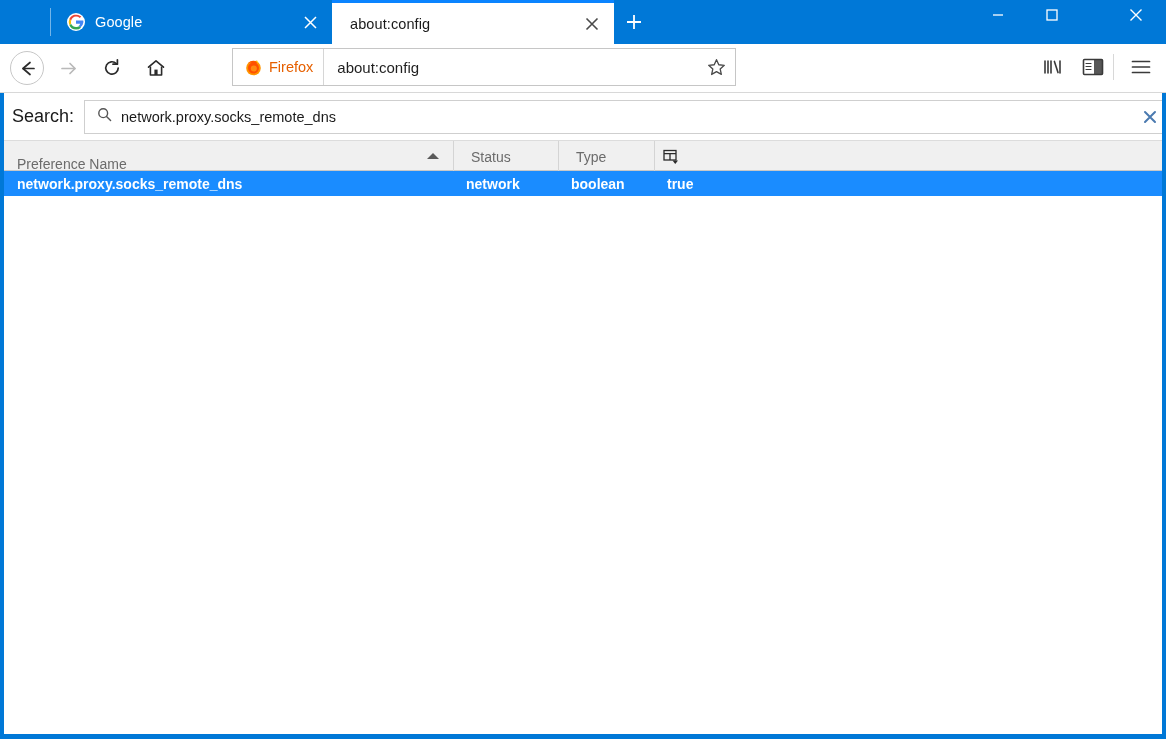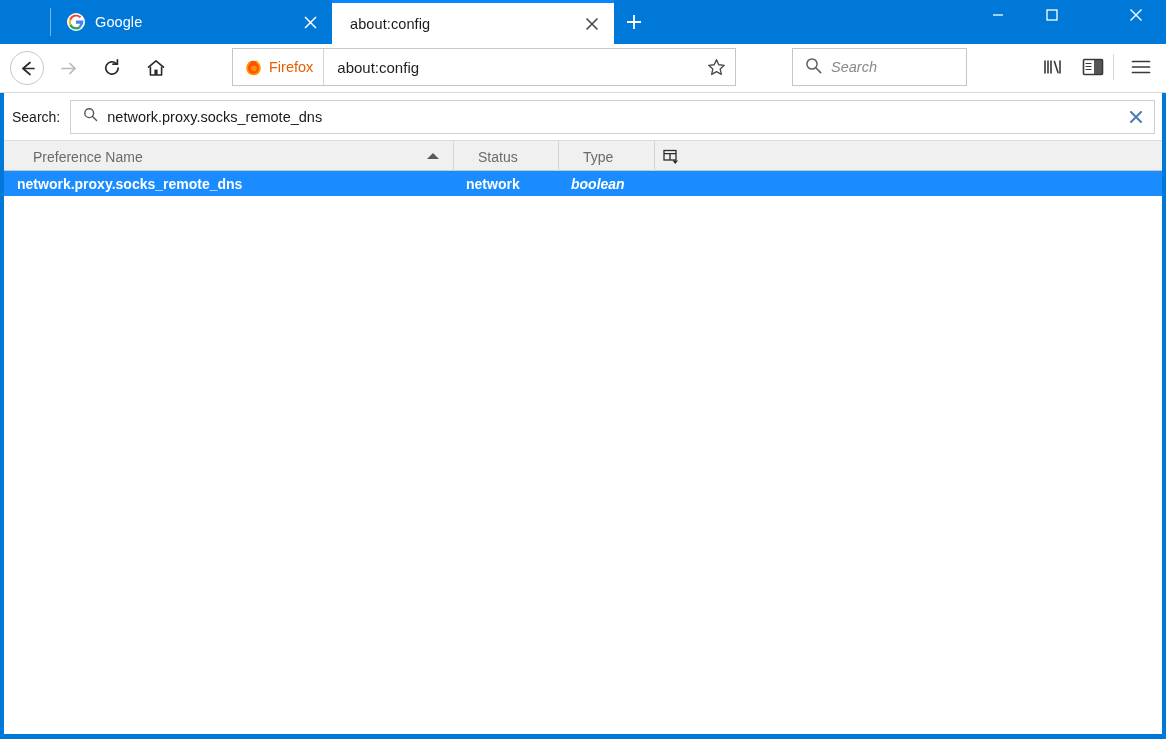--- a/index.html
+++ b/index.html
@@ -161,21 +161,21 @@
   }
 
   #searchrow {
     position: absolute; left: 0; top: 0;
     width: 1158px; height: 47px;
     display: flex; align-items: center;
     background: #ffffff;
   }
   .search-label {
     margin-left: 8px;
-    font-size: 14px; color: #1a1a1a;
+    font-size: 18px; color: #1a1a1a;
     flex: 0 0 auto;
   }
   #pref-search-field {
     margin-left: 10px;
     width: 1085px; height: 34px;
     border: 1px solid #cfcfcf;
     background: #ffffff;
     display: flex; align-items: center;
     flex: 0 0 auto;
   }
@@ -198,24 +198,24 @@
     background: #f0f0f0;
     border-top: 1px solid #dcdcdc;
     border-bottom: 1px solid #c8c8c8;
     display: flex; align-items: stretch;
   }
   .th {
     position: relative;
     display: flex; align-items: center;
     font-size: 14px; color: #6b6b6b;
     border-left: 1px solid #d4d4d4;
-    padding-left: 24px;
+    padding-left: 17px;
     height: 31px;
   }
-  .th:first-child { border-left: none; padding-left: 29px; }
+  .th:first-child { border-left: none; padding-left: 13px; align-items: flex-end; }
   .th-name   { width: 449px; }
   .th-status { width: 105px; }
   .th-type   { width: 96px; }
   .th-value  { width: 475px; }
   .th-picker {
     width: 33px; border-left: 1px solid #d4d4d4;
     display: flex; align-items: center; justify-content: center;
     padding-left: 0;
   }
   .sort-arrow {
@@ -233,21 +233,21 @@
     font-size: 14px;
   }
   .prow.selected {
     background: #1a8cff;
     color: #ffffff;
     font-weight: bold;
   }
   .cell { padding-left: 13px; overflow: hidden; white-space: nowrap; }
   .cell-name   { width: 449px; }
   .cell-status { width: 105px; }
-  .cell-type   { width: 96px; font-style: italic; }
+  .cell-type   { width: 96px; }
   .cell-value  { width: 475px; }
 </style>
 </head>
 <body>
 
 <div id="window">
 
   <div id="tabstrip">
     <div class="tab-sep" style="left:50px;"></div>
 
@@ -342,29 +342,20 @@
       <span class="ff-label">Firefox</span>
     </div>
     <span class="url-text">about:config</span>
     <span class="star-btn">
       <svg width="19" height="19" viewBox="0 0 20 20">
         <path d="M10 1.8 L12.4 7.1 L18.2 7.7 L13.9 11.6 L15.1 17.3 L10 14.4 L4.9 17.3 L6.1 11.6 L1.8 7.7 L7.6 7.1 Z" fill="none" stroke="#4a4a4a" stroke-width="1.4" stroke-linejoin="round"></path>
       </svg>
     </span>
   </div>
 
-  <div id="searchbar">
-    <span class="search-ico">
-      <svg width="17" height="17" viewBox="0 0 17 17">
-        <circle cx="7" cy="7" r="5.1" fill="none" stroke="#606060" stroke-width="1.5"></circle>
-        <path d="M10.8 10.8 L15.6 15.6" stroke="#606060" stroke-width="1.6" stroke-linecap="round"></path>
-      </svg>
-    </span>
-    <span class="search-ph">Search</span>
-  </div>
 
   <div class="toolbar-icon" style="left:1036px;">
     <svg width="22" height="20" viewBox="0 0 22 20">
       <path d="M3 4 L3 16 M6 4 L6 16 M9 4 L9 16" stroke="#3a3a3a" stroke-width="1.6" stroke-linecap="round"></path>
       <path d="M12.4 4.4 L16 15.6" stroke="#3a3a3a" stroke-width="1.6" stroke-linecap="round"></path>
       <path d="M18 4 L18 16" stroke="#3a3a3a" stroke-width="1.6" stroke-linecap="round"></path>
     </svg>
   </div>
   <div class="toolbar-icon" style="left:1076px;">
     <svg width="22" height="18" viewBox="0 0 22 18">
@@ -420,18 +411,19 @@
             <path d="M9.5 11.5 L15 11.5 L12.25 15 Z" fill="#2b2b2b"></path>
           </svg>
         </div>
       </div>
 
       <div id="rows">
         <div class="prow selected">
           <div class="cell cell-name">network.proxy.socks_remote_dns</div>
           <div class="cell cell-status">network</div>
           <div class="cell cell-type">boolean</div>
+          <div class="cell cell-value">true</div>
         </div>
       </div>
 
     </div>
   </div>
 </div>
 
 </body></html>

